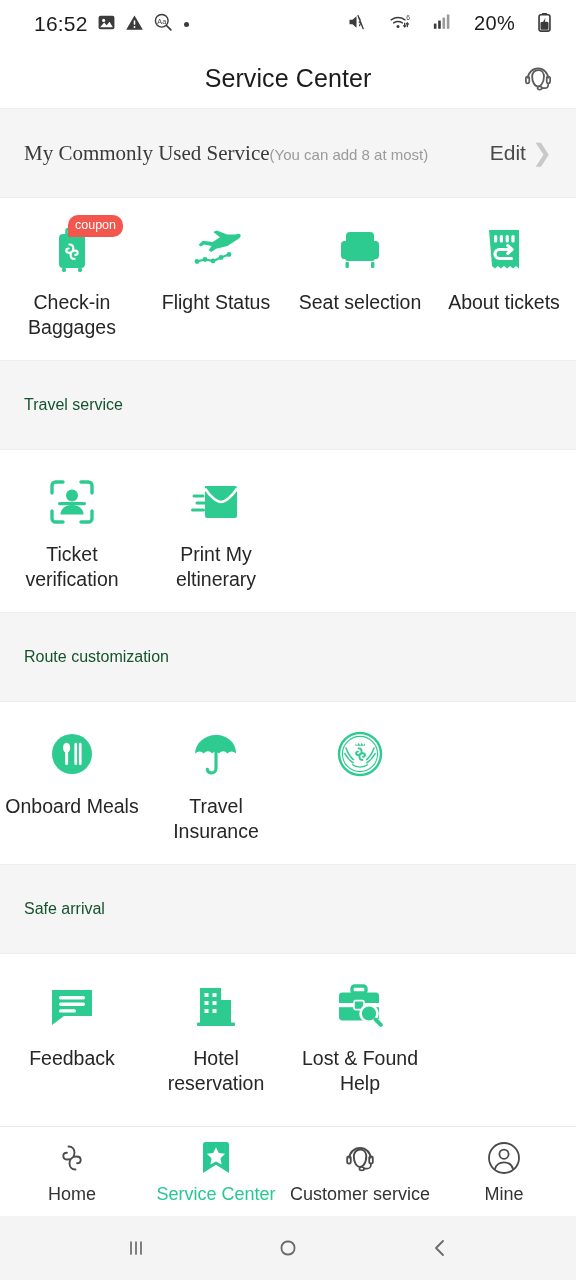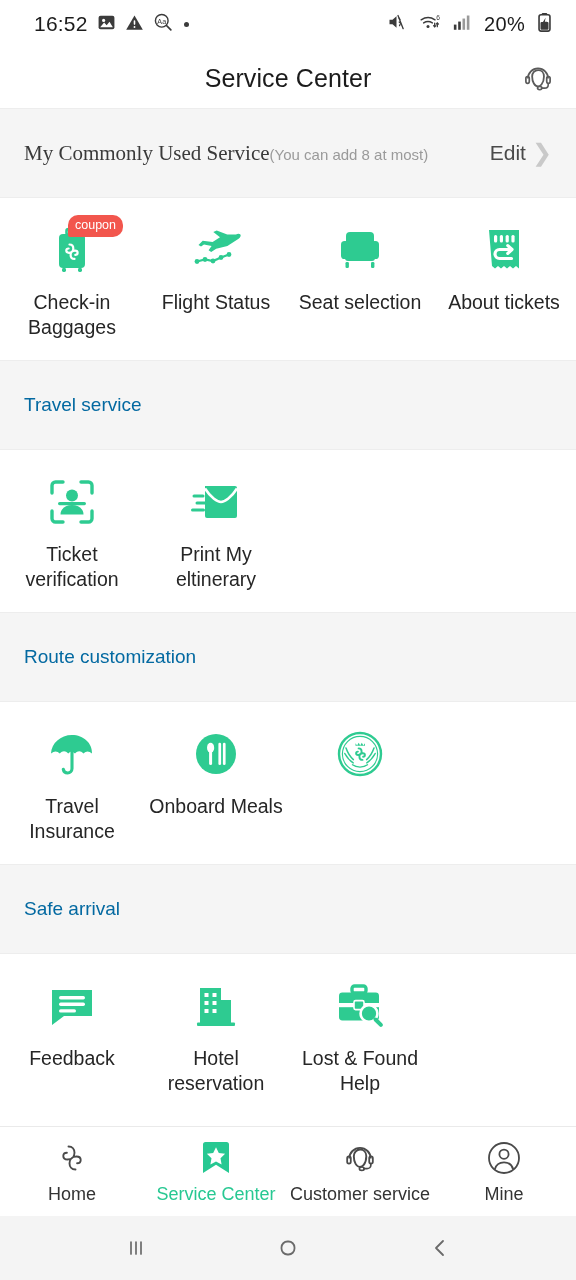--- a/index.html
+++ b/index.html
@@ -13,21 +13,21 @@
 
   
   .statusbar {
     height:48px; flex:0 0 48px;
     display:flex; align-items:center; justify-content:space-between;
     padding:0 24px 0 34px;
     background:#ffffff; color:#1f1f1f;
   }
   .sb-left { display:flex; align-items:center; gap:9px; }
   .sb-time { font-size:21px; letter-spacing:.2px; color:#1c1c1c; }
-  .sb-right { display:flex; align-items:center; gap:12px; }
+  .sb-right { display:flex; gap:22px; }
   .sb-batt-text { font-size:20px; color:#1c1c1c; letter-spacing:.3px; }
   .sb-dot { width:5px; height:5px; border-radius:50%; background:#3b3b3b; display:inline-block; margin-left:2px;}
 
   
   .appbar {
     height:60px; flex:0 0 60px;
     position:relative;
     display:flex; align-items:center; justify-content:center;
     background:#ffffff;
   }
@@ -43,21 +43,21 @@
   
   .section-head {
     background:#f5f5f5;
     height:90px;
     display:flex; align-items:center;
     padding:0 24px;
     border-top:1px solid #ededed;
     border-bottom:1px solid #ededed;
   }
   .section-head.tall { justify-content:space-between; }
-  .section-title { font-size:19px; color:#0369a1; }
+  .section-title { font-size:16px; color:#14532d; }
   .section-title-strong { font-size:21px; color:#3a3a3a;font-family:Liberation Serif, serif; }
   .section-sub { font-size:15px; color:#9a9a9a; }
   .edit-wrap { display:flex; align-items:center; gap:6px; }
   .edit-label { font-size:21px; color:#4a4a4a; }
   .chev { color:#c9c9c9; font-size:24px; line-height:1; font-weight:300; }
 
   
   .grid {
     display:grid; grid-template-columns:repeat(4,1fr);
     background:#ffffff;
@@ -301,38 +301,38 @@
       <div class="tile spacer"></div>
       <div class="tile spacer"></div>
     </div>
 
     <div class="section-head">
       <span class="section-title">Route customization</span>
     </div>
     <div class="grid">
       <div class="tile">
         <div class="tile-ico">
-          <svg width="48" height="46" viewBox="0 0 48 46">
-            <path d="M24 4C12.5 4 3.5 12.2 3 22.5c3.3-2.8 6-2.8 8.8 0 2.8-3 5.6-3 8.4 0 .9-.9 2-1.6 3.2-2 1.3.4 2.6 1.1 3.6 2 2.8-3 5.6-3 8.4 0 2.8-2.8 5.5-2.8 8.6 0C44.5 12.2 35.5 4 24 4z" fill="#2ecb91"></path>
-            <path d="M24 21v16.5c0 2.6-2 4.5-4.4 4.5-2.2 0-4-1.6-4.3-3.8" fill="none" stroke="#2ecb91" stroke-width="3.1" stroke-linecap="round"></path>
-          </svg>
-        </div>
-        <div class="tile-label">Travel Insurance</div>
-      </div>
-      <div class="tile">
-        <div class="tile-ico">
           <svg width="46" height="46" viewBox="0 0 46 46">
             <circle cx="23" cy="23" r="20" fill="#2ecb91"></circle>
             <ellipse cx="17.6" cy="16.8" rx="3.6" ry="5" fill="#fff"></ellipse>
             <rect x="16.1" y="19.5" width="3" height="14.5" rx="1.5" fill="#fff"></rect>
             <rect x="25.4" y="11.8" width="2.7" height="22.2" rx="1.3" fill="#fff"></rect>
             <rect x="29.9" y="11.8" width="2.7" height="22.2" rx="1.3" fill="#fff"></rect>
           </svg>
         </div>
         <div class="tile-label">Onboard Meals</div>
+      </div>
+      <div class="tile">
+        <div class="tile-ico">
+          <svg width="48" height="46" viewBox="0 0 48 46">
+            <path d="M24 4C12.5 4 3.5 12.2 3 22.5c3.3-2.8 6-2.8 8.8 0 2.8-3 5.6-3 8.4 0 .9-.9 2-1.6 3.2-2 1.3.4 2.6 1.1 3.6 2 2.8-3 5.6-3 8.4 0 2.8-2.8 5.5-2.8 8.6 0C44.5 12.2 35.5 4 24 4z" fill="#2ecb91"></path>
+            <path d="M24 21v16.5c0 2.6-2 4.5-4.4 4.5-2.2 0-4-1.6-4.3-3.8" fill="none" stroke="#2ecb91" stroke-width="3.1" stroke-linecap="round"></path>
+          </svg>
+        </div>
+        <div class="tile-label">Travel Insurance</div>
       </div>
       <div class="tile">
         <div class="tile-ico">
           <svg width="48" height="48" viewBox="0 0 48 48">
             <circle cx="24" cy="24" r="21" fill="none" stroke="#2ecb91" stroke-width="2.4"></circle>
             <circle cx="24" cy="24" r="17.6" fill="none" stroke="#2ecb91" stroke-width="1.2"></circle>
             <path d="M10 18c1.6 4.6 4 8.6 7.4 11.6M38 18c-1.6 4.6-4 8.6-7.4 11.6M8.8 23.5c2.2 4 5 7.2 8.4 9.4M39.2 23.5c-2.2 4-5 7.2-8.4 9.4" fill="none" stroke="#2ecb91" stroke-width="1.5" stroke-linecap="round"></path>
             <path d="M19.5 13.2l1.6 2.2 1.6-2.6 1.5 2.6 1.6-2.6 1.6 2.6 1.6-2.2v2.6h-9.5z" fill="#2ecb91"></path>
             <path d="M22.6 18.4c2 0 3 1.5 3 3.2 0 2.3-1.8 3.4-3.5 3.4-1.2 0-2-.8-2-1.7 0-1 .8-1.7 1.8-1.7m4.6 8.3c-2 0-3.1-1.5-3.1-3.2 0-2.3 1.8-3.4 3.5-3.4 1.2 0 2 .8 2 1.7 0 1-.8 1.7-1.8 1.7" fill="none" stroke="#2ecb91" stroke-width="1.9" stroke-linecap="round"></path>
             <path d="M16 34.5c2.6 1.8 5.2 2.6 8 2.6s5.4-.8 8-2.6" fill="none" stroke="#2ecb91" stroke-width="1.4"></path>

